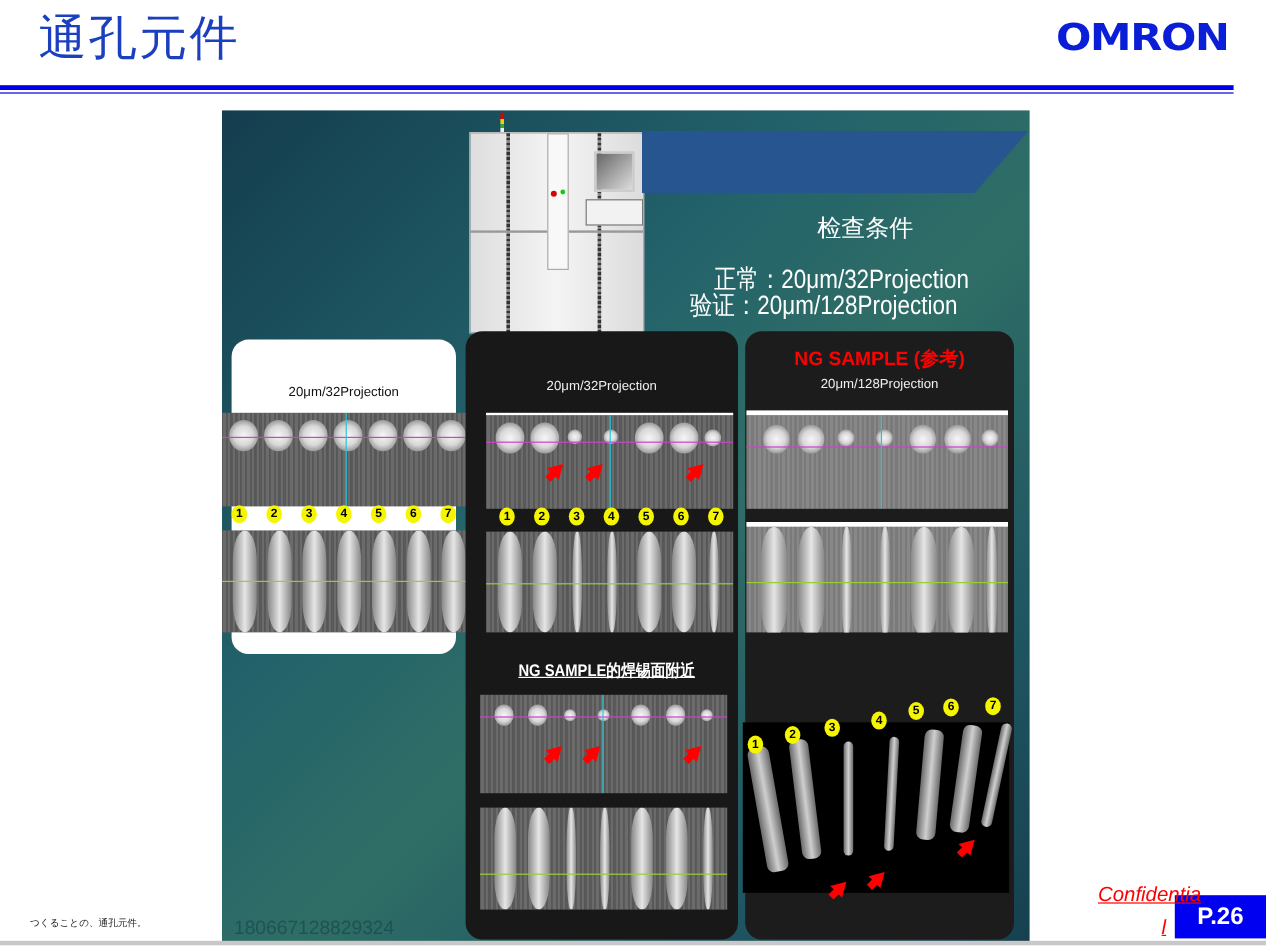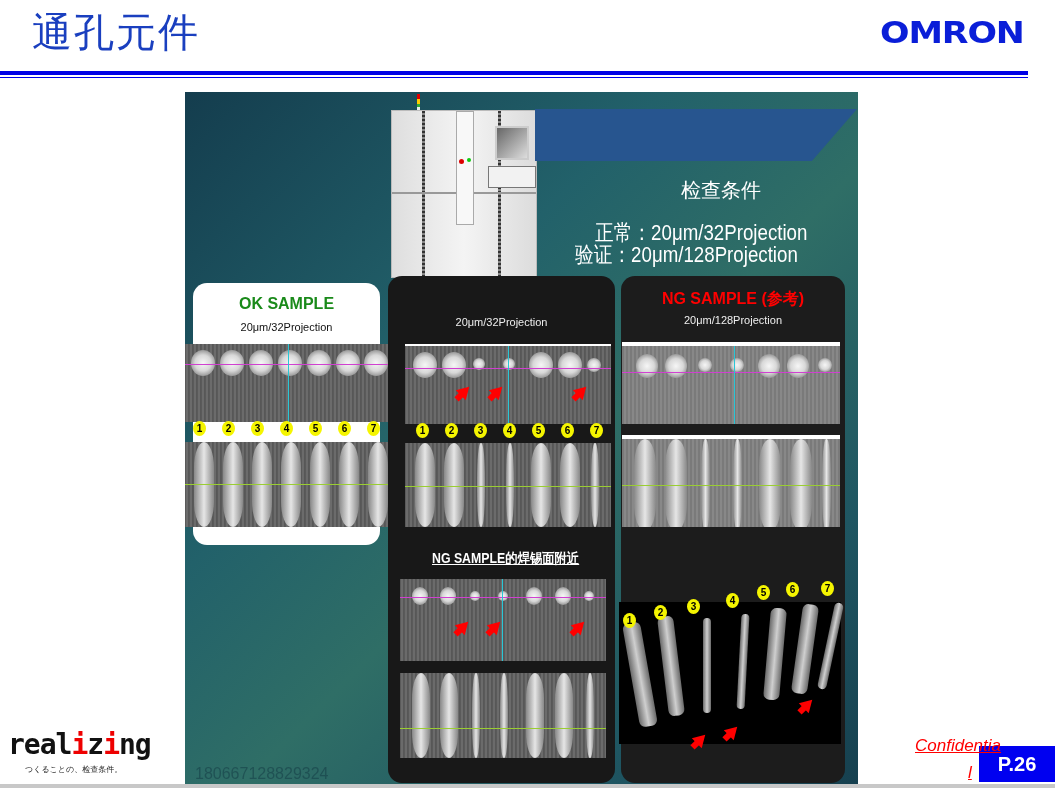--- a/index.html
+++ b/index.html
@@ -89,21 +89,20 @@
       <div class="monitor"></div>
       <div class="shelf"></div>
     </div>
 
     <div class="banner"></div>
     <div class="cond-title">检查条件</div>
     <div class="cond-line" style="left:410px; top:130px; font-size:22px;">正常：20μm/32Projection</div>
     <div class="cond-line" style="left:390px; top:152px; font-size:22px;">验证：20μm/128Projection</div>
 
     <div class="card card-ok">
-      <div class="card-head" style="top:12px; color:#1a8a1a;">OK SAMPLE</div>
       <div class="card-sub" style="top:38px; color:#111;">20μm/32Projection</div>
     </div>
     <div class="ct" style="left:0; top:252px; width:210px; height:78px;">
       <div class="blob" style="left:6px; top:6px; width:24px; height:26px;"></div>
       <div class="blob" style="left:35px; top:6px; width:24px; height:26px;"></div>
       <div class="blob" style="left:64px; top:6px; width:24px; height:26px;"></div>
       <div class="blob" style="left:93px; top:6px; width:24px; height:26px;"></div>
       <div class="blob" style="left:122px; top:6px; width:24px; height:26px;"></div>
       <div class="blob" style="left:151px; top:6px; width:24px; height:26px;"></div>
       <div class="blob" style="left:179px; top:6px; width:24px; height:26px;"></div>
@@ -229,19 +228,18 @@
     <div class="num" style="left:572px; top:493px;">5</div>
     <div class="num" style="left:601px; top:490px;">6</div>
     <div class="num" style="left:636px; top:489px;">7</div>
     <div class="arrow" style="left:509px; top:641px;"></div>
     <div class="arrow" style="left:541px; top:633px;"></div>
     <div class="arrow" style="left:616px; top:606px;"></div>
 
     <div class="watermark">180667128829324</div>
   </div>
 
-  <div class="realizing"><span>real</span><span class="red">i</span><span>z</span><span class="red">i</span><span>ng</span></div>
-  <div class="tagline">つくることの、检查条件。</div>
+  <div class="tagline">つくることの、通孔元件。</div>
   <div class="page-badge">P.26</div>
   <div class="confidential">Confidentia</div>
   <div class="confidential2">l</div>
   <div class="bottom-bar"></div>
 </div>
 
 </body></html>

